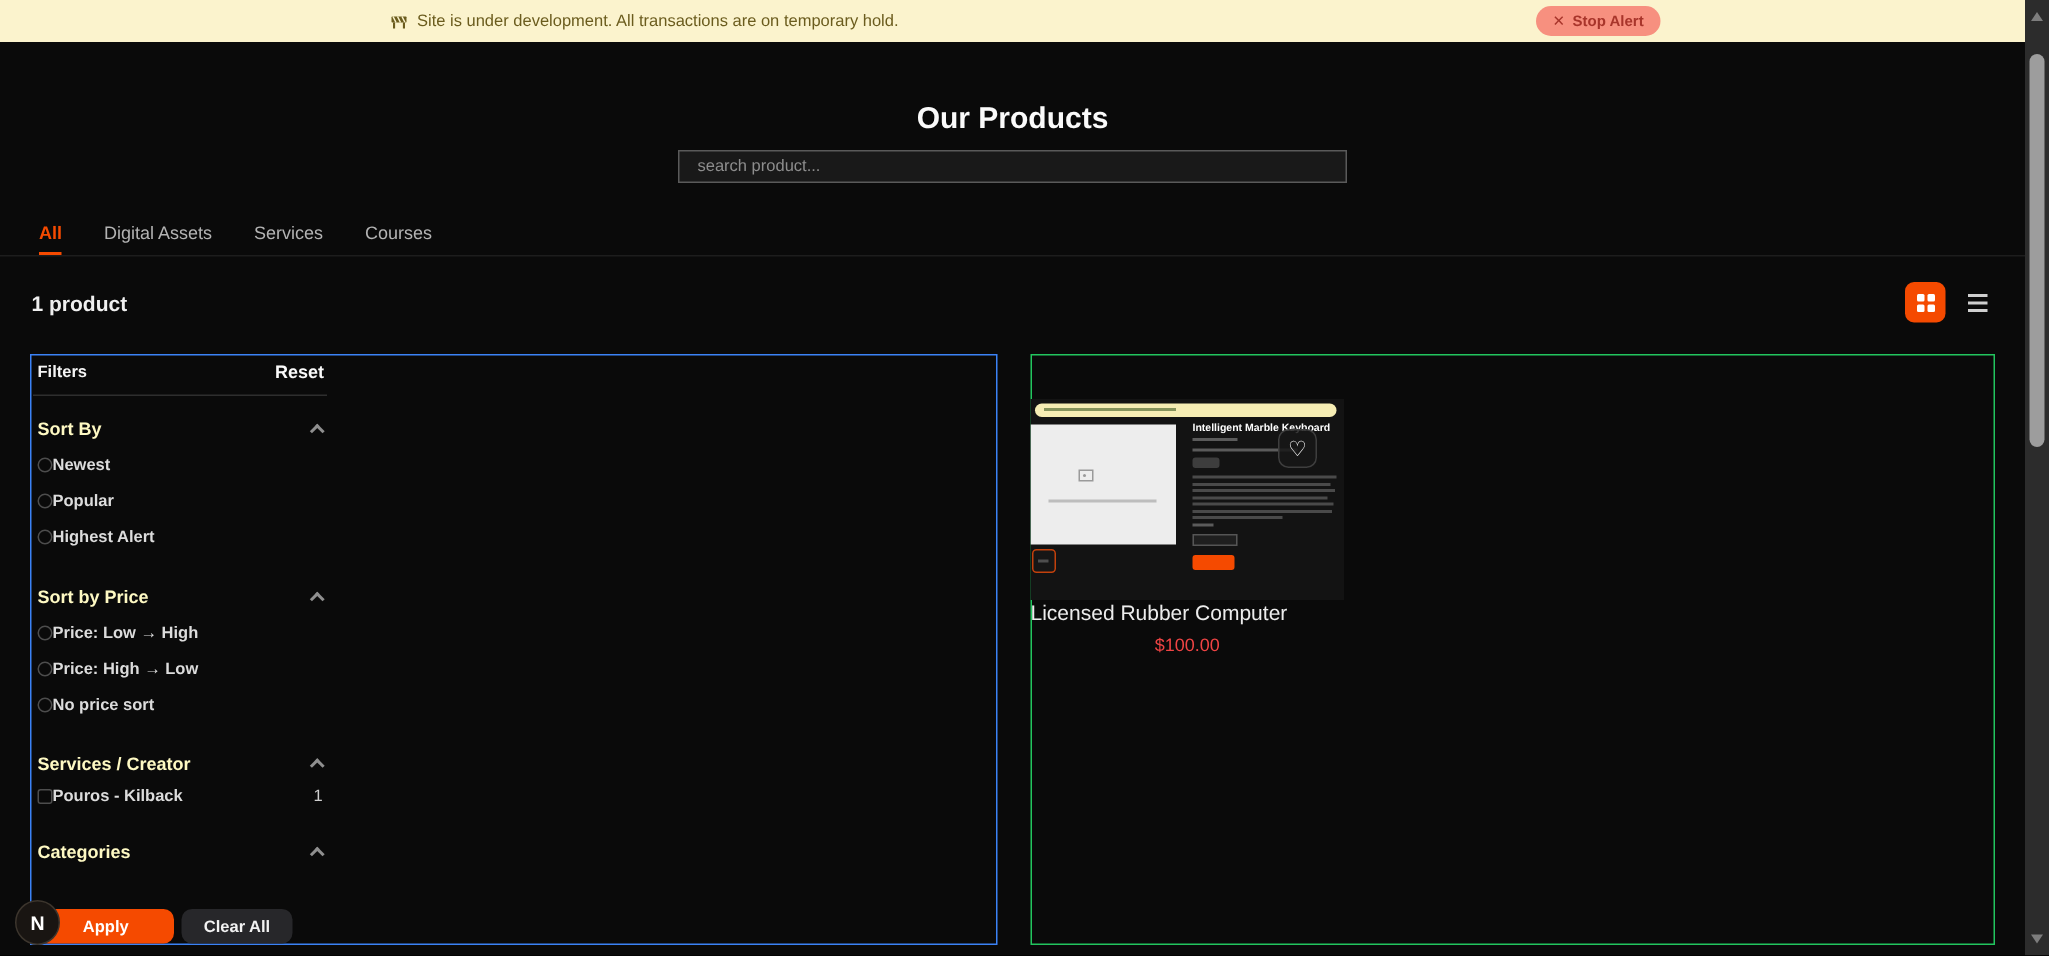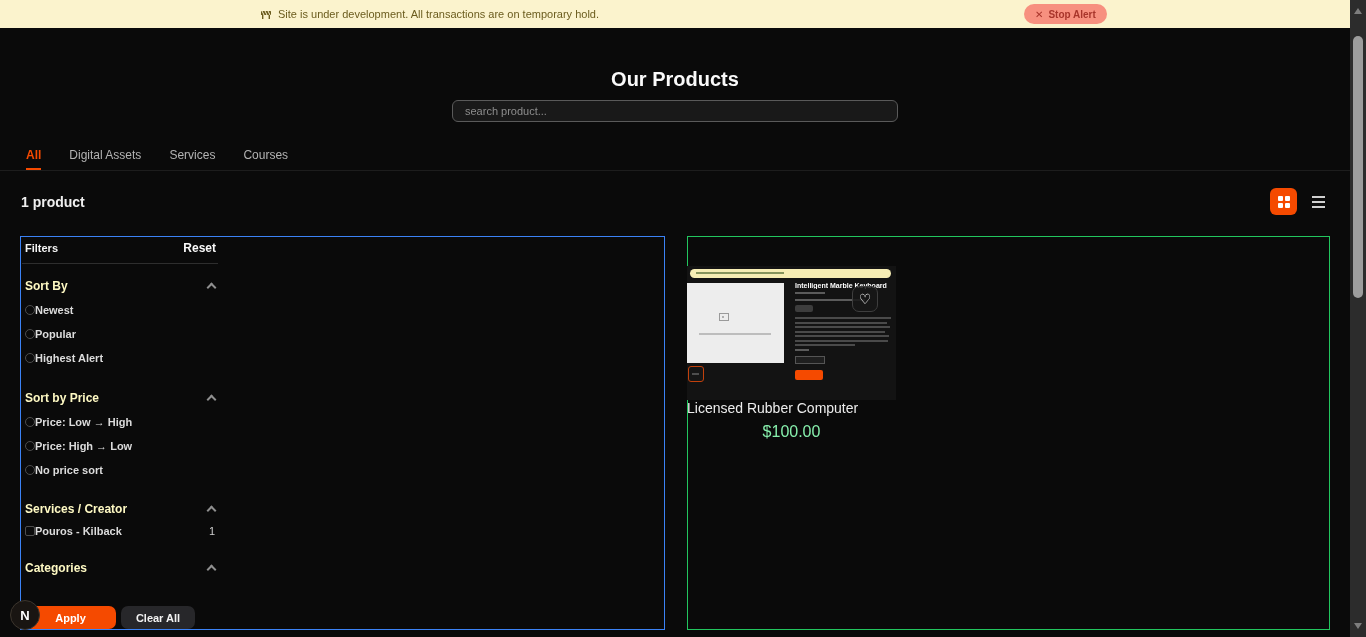--- a/index.html
+++ b/index.html
@@ -20,21 +20,21 @@
   .sb-arrow { position:absolute; left:4px; width:0; height:0; border-left:4px solid transparent; border-right:4px solid transparent; }
   .sb-up { top:8px; border-bottom:6px solid #7d7d7d; }
   .sb-down { bottom:8px; border-top:6px solid #7d7d7d; }
   .sb-thumb { position:absolute; left:3px; top:36px; width:10px; height:262px; background:#9d9d9d; border-radius:6px; }
 
   
   .page { position:absolute; left:0; top:28px; width:1350px; height:609px; }
   .page-title { position:absolute; left:0; top:40px; width:1350px; text-align:center;
                 color:#fafafa; font-size:20px; font-weight:bold; }
   .search-box { position:absolute; left:452px; top:72px; width:446px; height:22px; background:#191919;
-                border:1px solid #5a5a5a; border-radius:6px; color:#e5e5e5; font-size:11px; padding:0 12px;
+                border:1px solid #5a5a5a; border-radius:0; color:#e5e5e5; font-size:11px; padding:0 12px;
                 font-family:inherit; outline:none; }
   .search-box::placeholder { color:#8d8d8d; }
 
   
   .tabs { position:absolute; left:0; top:120px; width:1350px; height:23px; display:flex; gap:28px;
           padding-left:26px; border-bottom:1px solid #1d1d1d; }
   .tab { font-size:12px; color:#b3b3b3; cursor:pointer; padding-bottom:8px; }
   .tab.active { color:#f54a00; font-weight:bold; border-bottom:2px solid #f54a00; }
 
   
@@ -85,21 +85,21 @@
   .pv-par div { background:#4a4a4a; height:2px; margin-top:2.5px; }
   .pv-qty { width:30px; height:8px; background:#1f1f1f; border:1px solid #555; margin-top:5px; }
   .pv-cart { width:28px; height:10px; background:#f54a00; border-radius:2px; margin-top:6px; }
   .wishlist { position:absolute; left:165px; top:20px; width:26px; height:26px; background:rgba(24,24,24,.85);
               border:1px solid #3e3e3e; border-radius:7px; color:#fff; font-size:14px; line-height:24px;
               text-align:center; cursor:pointer; }
   .thumb-nav { position:absolute; left:1px; top:100px; width:16px; height:16px; border:1.5px solid #c2410c;
                border-radius:3px; background:#161616; }
   .thumb-nav::after { content:""; position:absolute; left:3px; top:6px; width:7px; height:2px; background:#4e4e4e; }
   .card-name { text-align:left; color:#ececec; font-size:14px; }
-  .card-price { margin-top:7px; text-align:center; color:#86efac; font-size:16px; }
+  .card-price { margin-top:7px; text-align:center; color:#ef4444; font-size:12px; }
 
   
   .dev-badge { position:absolute; left:10px; top:600px; width:30px; height:30px; border-radius:50%;
                background:#191512; border:1px solid #3c352d; color:#fff; font-size:13px; font-weight:bold;
                display:flex; align-items:center; justify-content:center; z-index:10; cursor:pointer; }
 </style>
 </head>
 <body>
 
 <div id="root">

